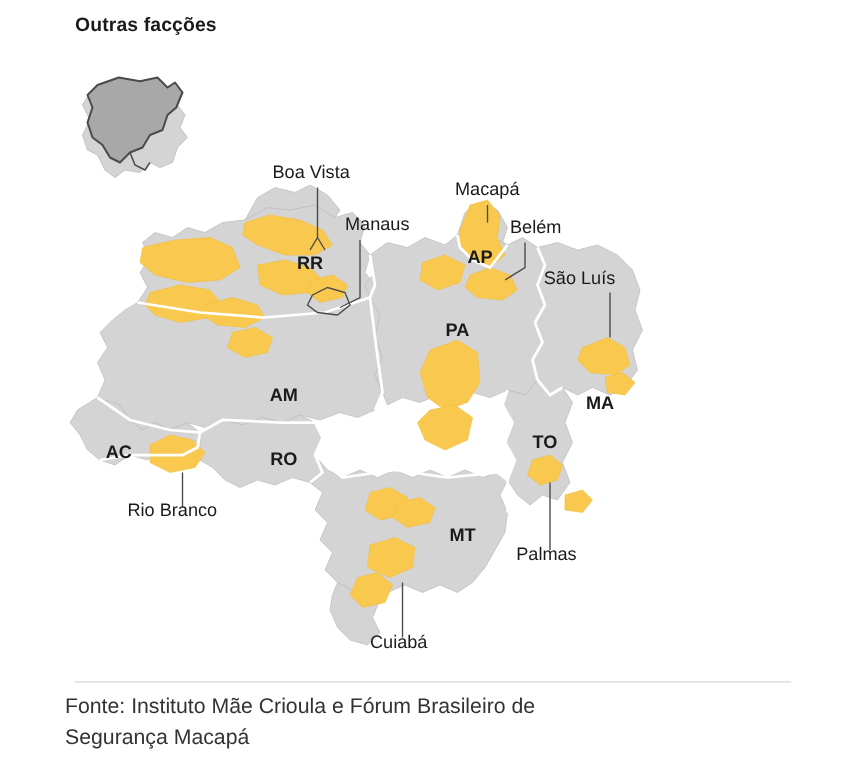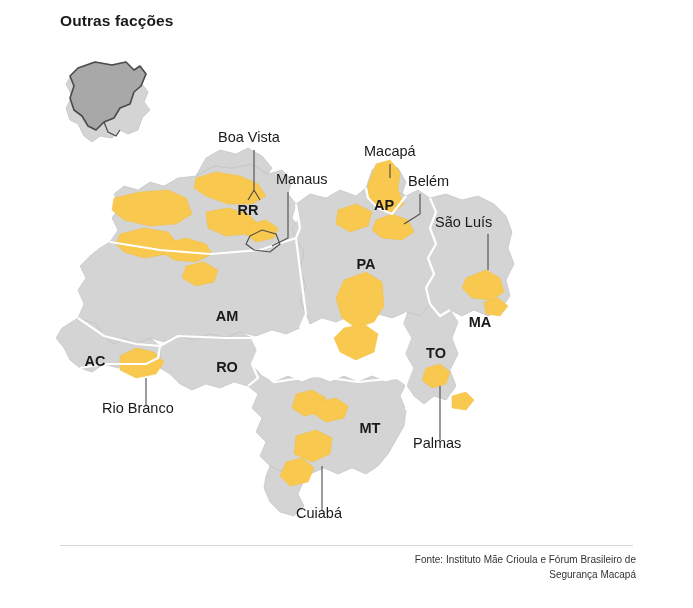--- a/index.html
+++ b/index.html
@@ -13,21 +13,20 @@
     position: relative;
     font-family: "Liberation Sans", sans-serif;
     color: #222222;
     overflow: hidden;
   }
   #page {
     position: absolute;
     left: 0; top: 0;
     width: 693px;
     height: 608px;
-    text-align: right;
   }
   .title {
     position: absolute;
     left: 60px;
     top: 12px;
     font-size: 15.5px;
     font-weight: bold;
     color: #1a1a1a;
     letter-spacing: 0.1px;
   }
@@ -36,24 +35,24 @@
     left: 0;
     top: 38px;
     width: 693px;
     height: 505px;
   }
   .map-svg {
     display: block;
   }
   .footer {
     position: absolute;
-    left: 76px;
+    left: 52px;
     top: 553px;
     width: 560px;
-    font-size: 10px;
+    font-size: 17px;
     line-height: 1.45;
     color: #333333;
   }
   .rule {
     position: absolute;
     left: 60px;
     top: 545px;
     width: 573px;
     height: 1px;
     background: #d8d8d8;

